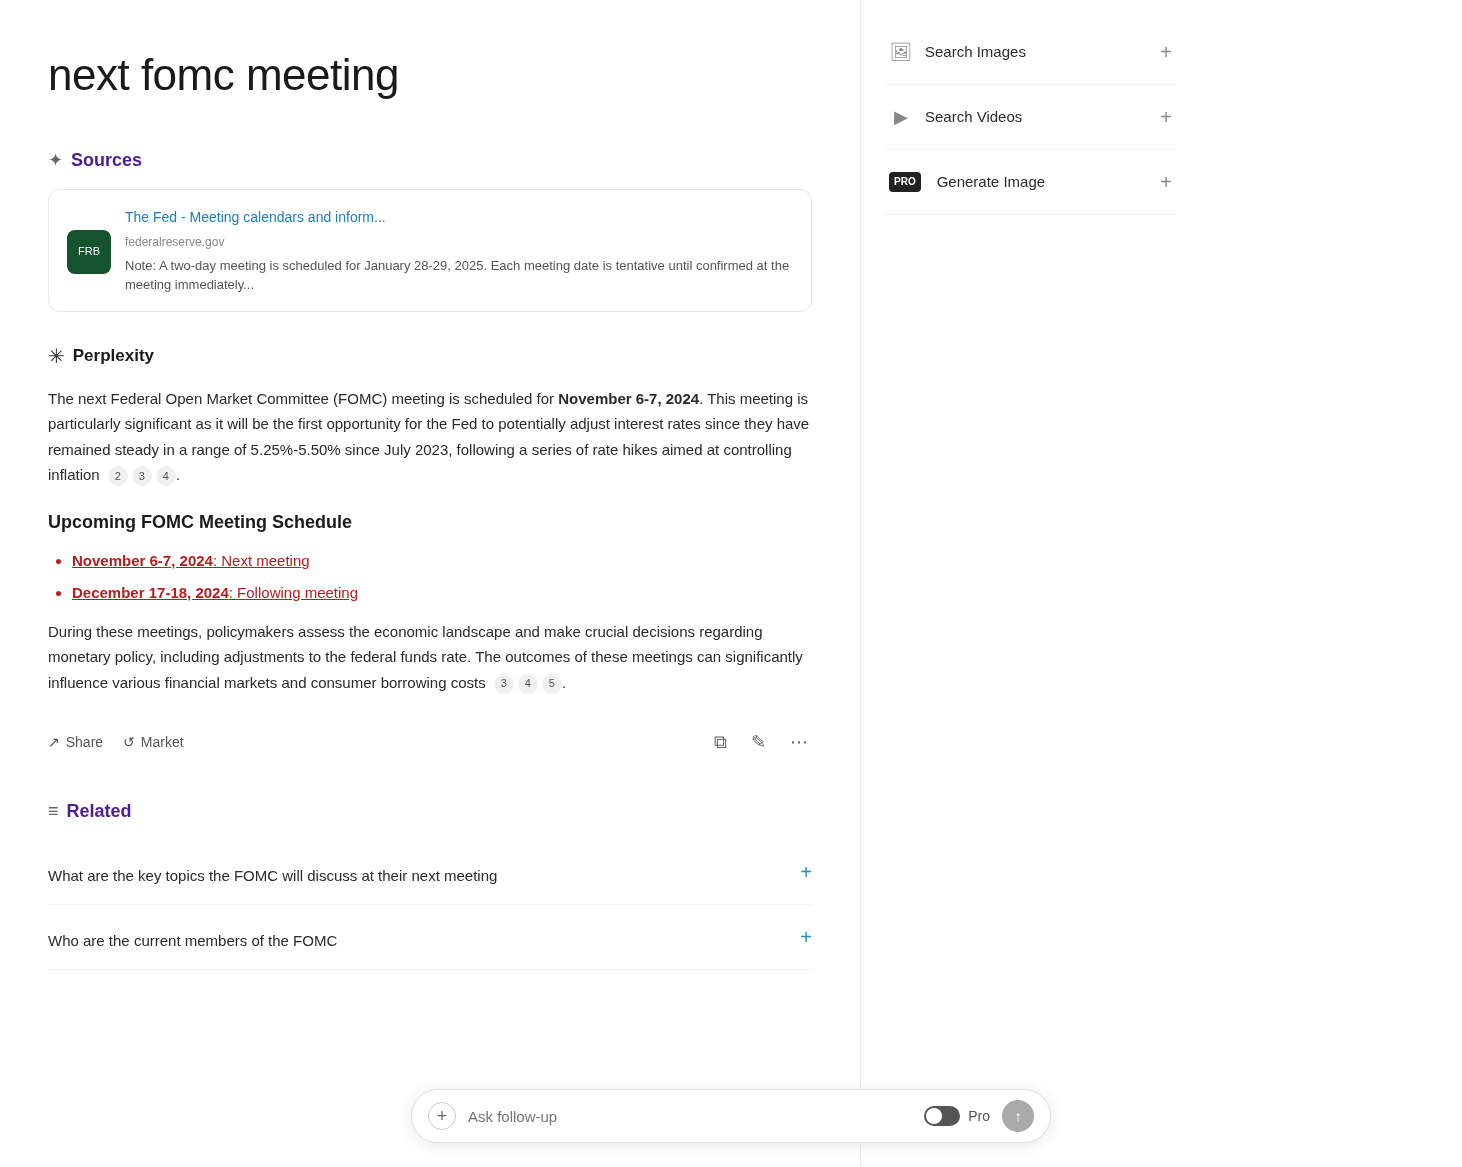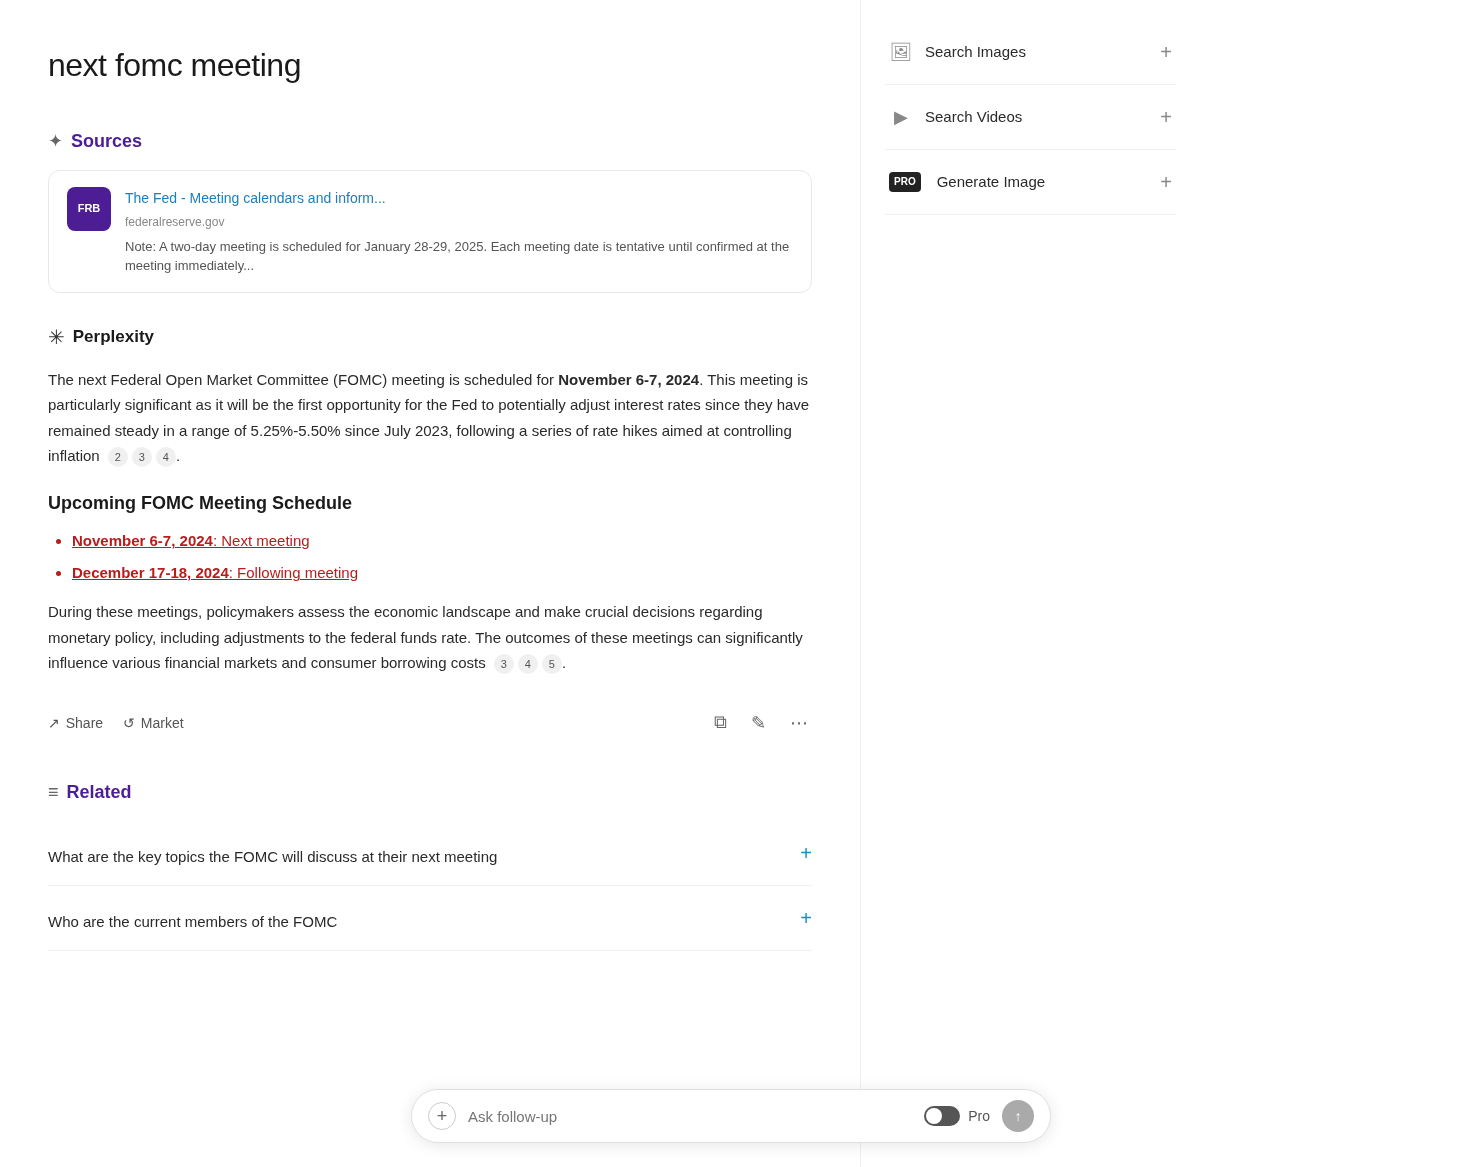--- a/index.html
+++ b/index.html
@@ -22,21 +22,21 @@
     }
     .sidebar {
       width: 340px;
       padding: 20px 24px;
       border-left: 1px solid #f0f0f0;
       flex-shrink: 0;
     }
 
     
     .page-title {
-      font-size: 32px;
+      font-size: 44px;
       font-weight: 400;
       color: #1a1a1a;
       margin-bottom: 36px;
       letter-spacing: -0.5px;
     }
 
     
     .section-header {
       display: flex;
       align-items: center;
@@ -65,28 +65,29 @@
       flex: 1;
       padding: 16px 18px;
       display: flex;
       align-items: flex-start;
       gap: 14px;
     }
     .source-logo {
       width: 44px;
       height: 44px;
       border-radius: 8px;
-      background: #4c1d95;
+      background: #14532d;
       display: flex;
       align-items: center;
       justify-content: center;
       flex-shrink: 0;
       color: white;
-      font-weight: 700;
+      font-weight: 400;
       font-size: 11px;
+      margin-top: 24px;
     }
     .source-info { flex: 1; }
     .source-title {
       color: #1a7fbf;
       font-size: 14px;
       font-weight: 500;
       text-decoration: none;
       display: block;
       margin-bottom: 4px;
     }

